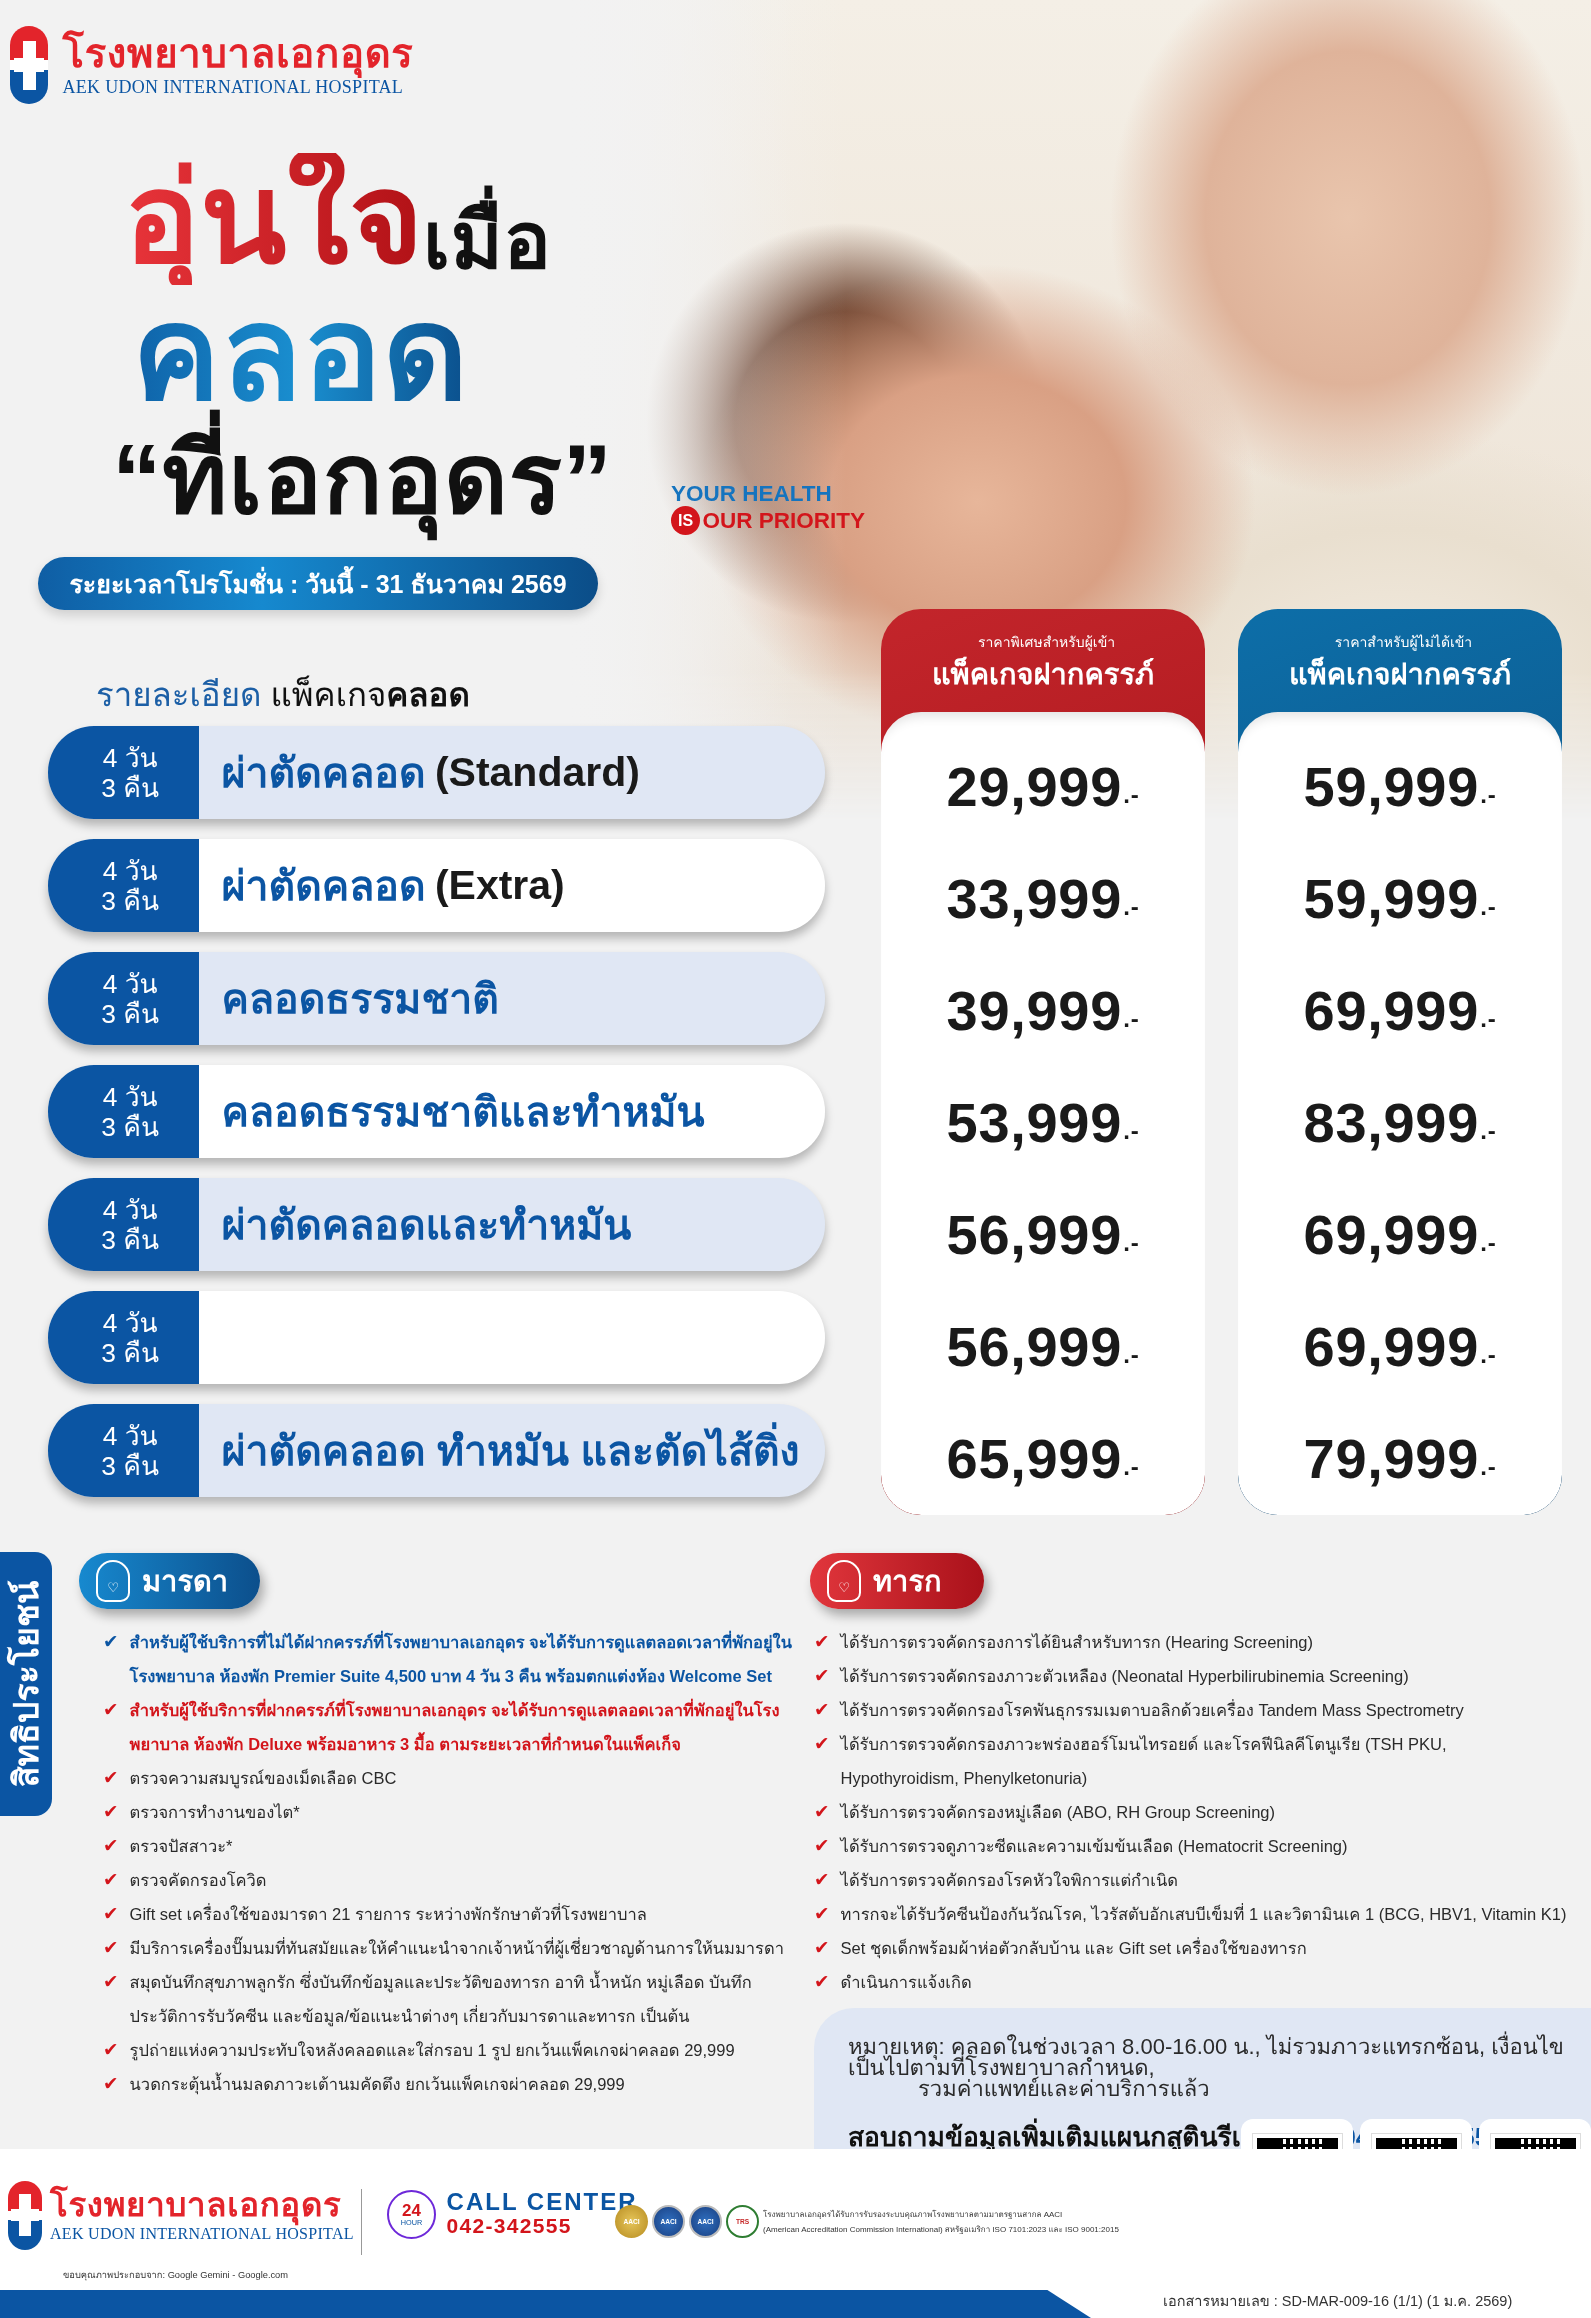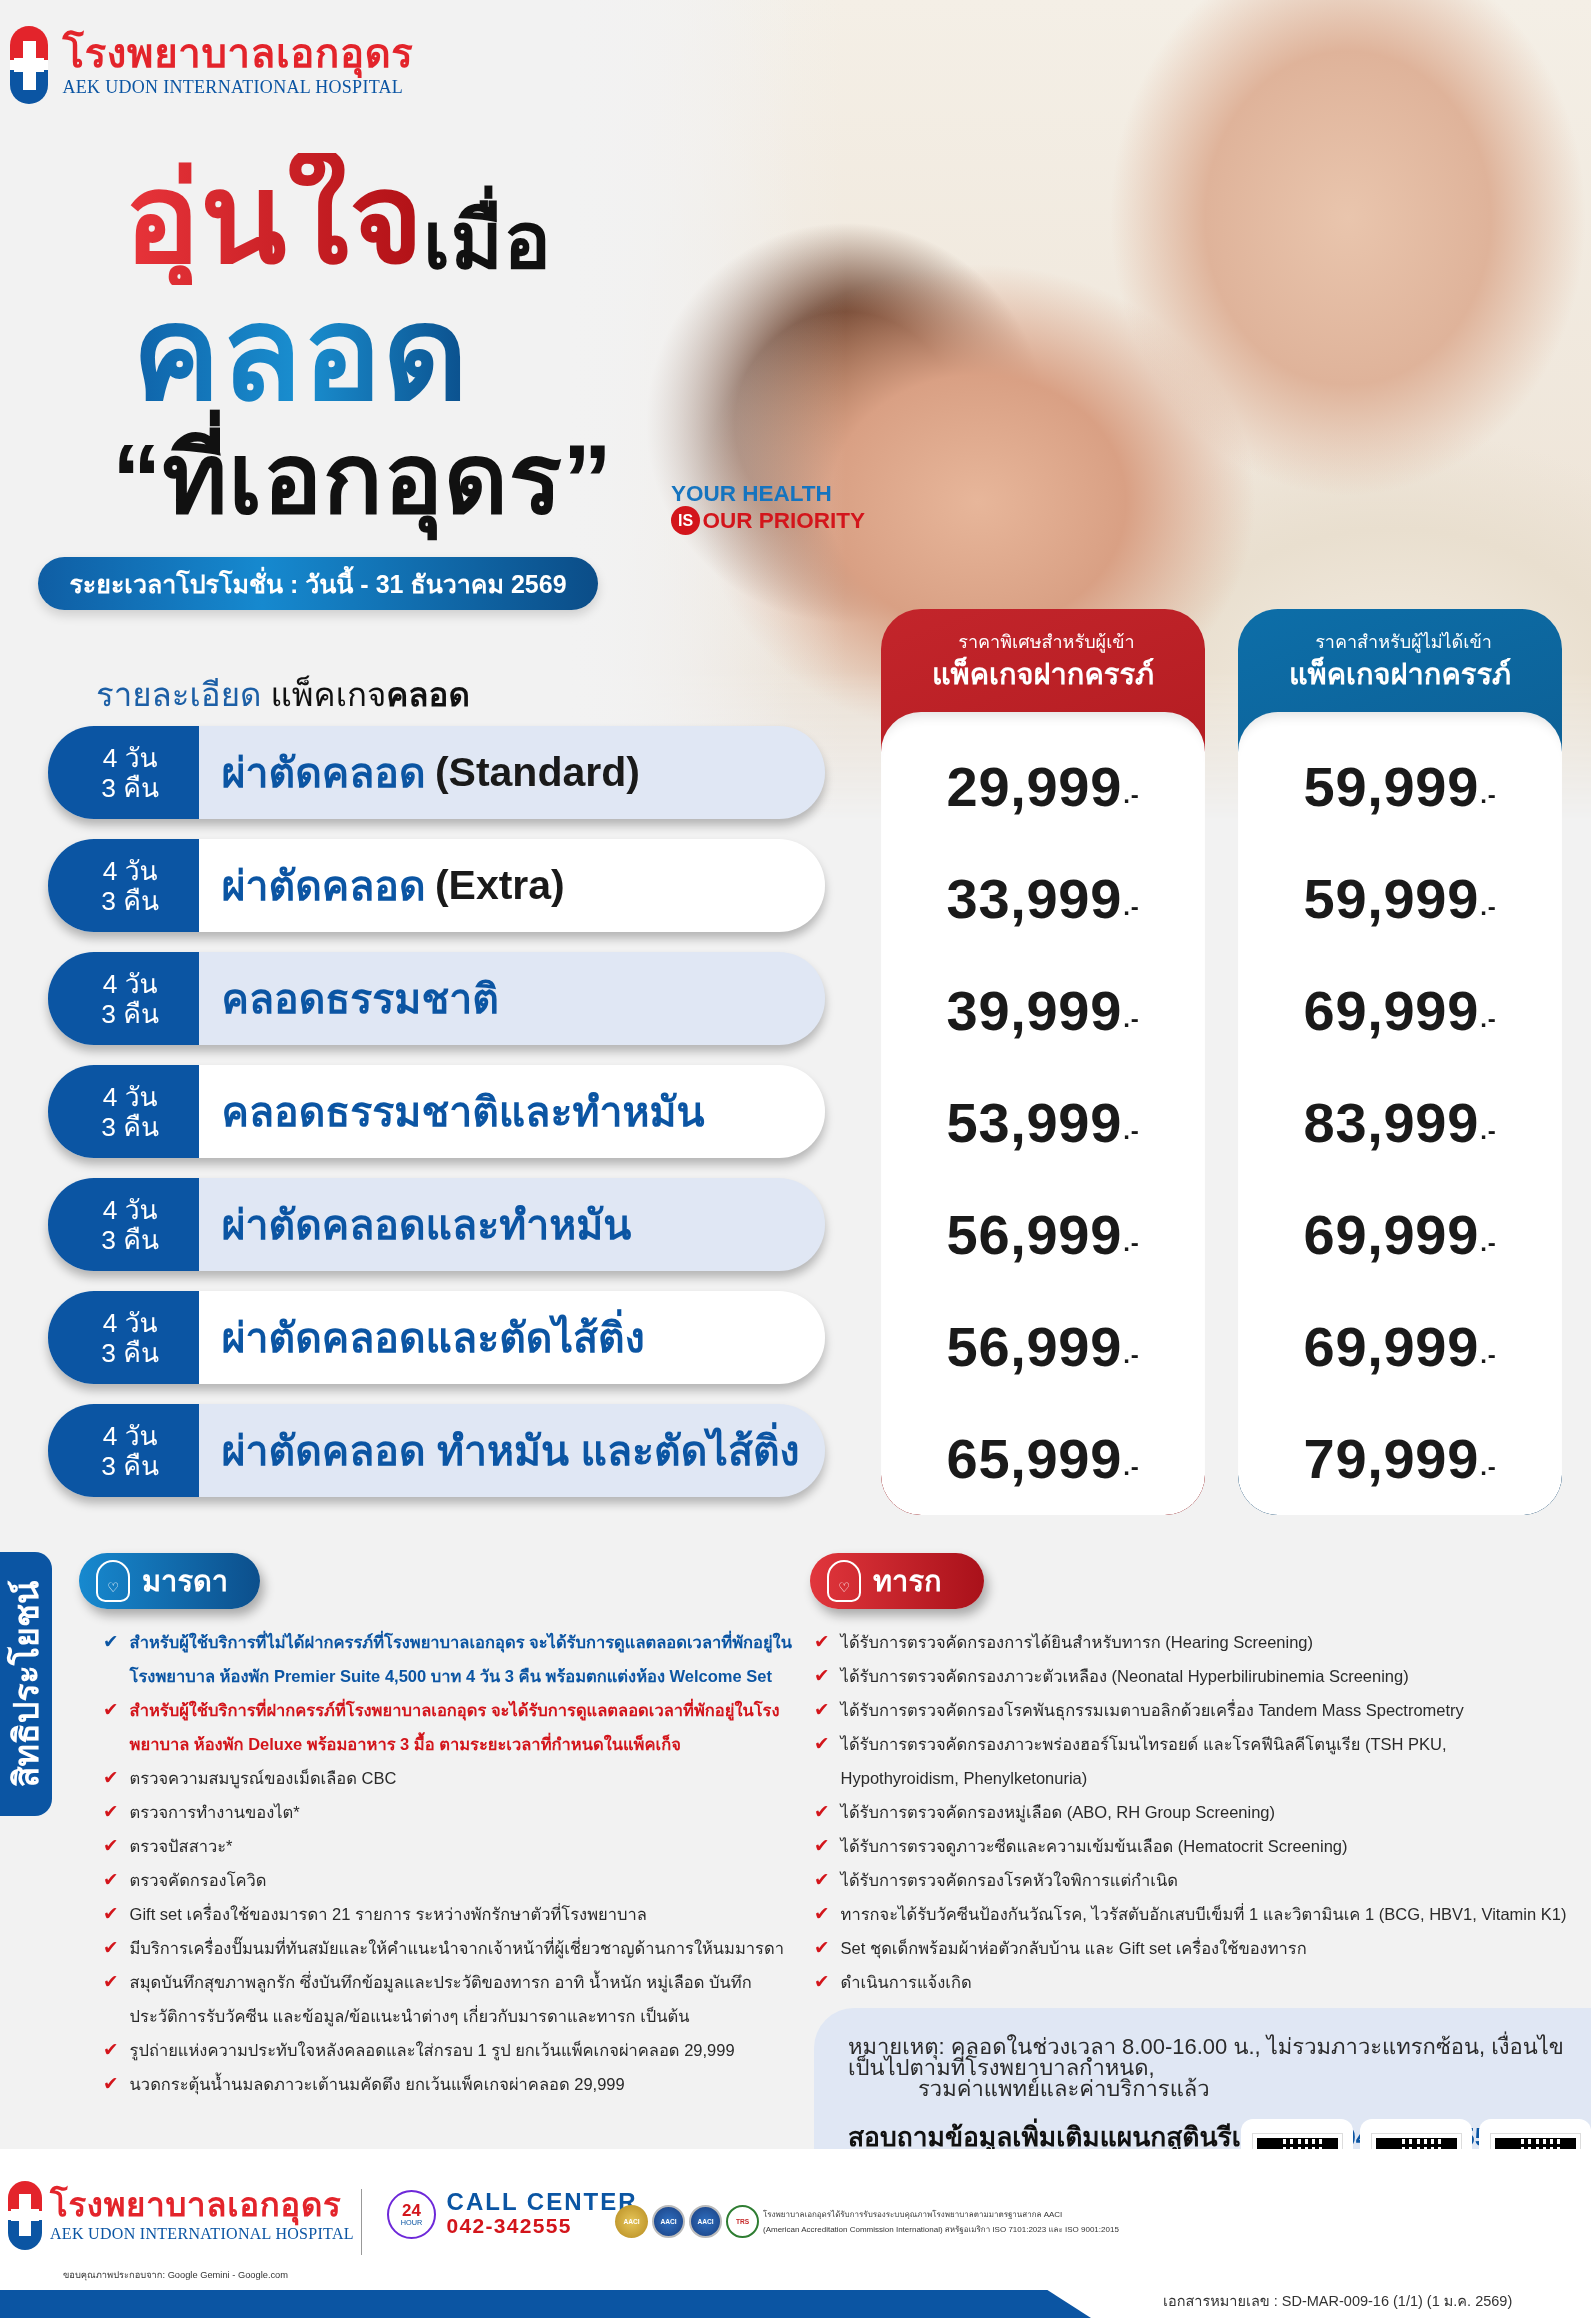--- a/index.html
+++ b/index.html
@@ -82,21 +82,21 @@
     font-size: 26.4px; line-height: 30px; padding-left: 13.2px;
   }
   .row-name { flex: 1; display: flex; align-items: center; padding-left: 22.5px; font-size: 41px; font-weight: 700; color: #0b55a3; }
   .row-name .en { color: #1a1a1a; margin-left: 9.3px; }
 
   
   .price-col { position: absolute; top: 609px; width: 324px; height: 906px; border-radius: 40px; overflow: hidden; }
   .price-col.red  { left: 881px; background: linear-gradient(160deg, #c3252b 0%, #a11217 60%, #8c0e12 100%); }
   .price-col.blue { left: 1238px; background: linear-gradient(160deg, #0d6ea8 0%, #0c4f80 60%, #0a3f68 100%); }
   .price-head { height: 103px; display: flex; flex-direction: column; align-items: center; justify-content: center; color: #fff; }
-  .price-head .sub { font-size: 18px; line-height: 26.4px; margin-left: 7px; }
+  .price-head .sub { font-size: 14px; line-height: 26.4px; margin-left: 7px; }
   .price-head .main { font-size: 29px; line-height: 36px; font-weight: 700; }
   .price-body {
     position: absolute; left: 0; right: 0; top: 103px; bottom: 0; background: #fff; border-radius: 40px;
     box-shadow: inset 0 13.2px 12px -9.3px rgba(0,0,0,0.12);
     padding-top: 18px;
   }
   .price { height: 112px; display: flex; align-items: center; justify-content: center; font-size: 56px; font-weight: 700; color: #1a1a1a; letter-spacing: 0.7px; }
   .price .suffix { font-size: 24px; align-self: center; margin-top: 18.5px; margin-left: 1.3px; }
 
   
@@ -324,23 +324,20 @@
       </div>
     <div class="row-name">
         <span>ผ่าตัดคลอดและทำหมัน</span>
       </div>
   </div>
   <div class="row alt-white">
     <div class="row-days">
         <span>4 วัน</span>
         <span>3 คืน</span>
       </div>
-    <div class="row-name">
-        <span>ผ่าตัดคลอดและตัดไส้ติ่ง</span>
-      </div>
   </div>
   <div class="row alt-light">
     <div class="row-days">
         <span>4 วัน</span>
         <span>3 คืน</span>
       </div>
     <div class="row-name">
         <span>ผ่าตัดคลอด ทำหมัน และตัดไส้ติ่ง</span>
       </div>
   </div>

